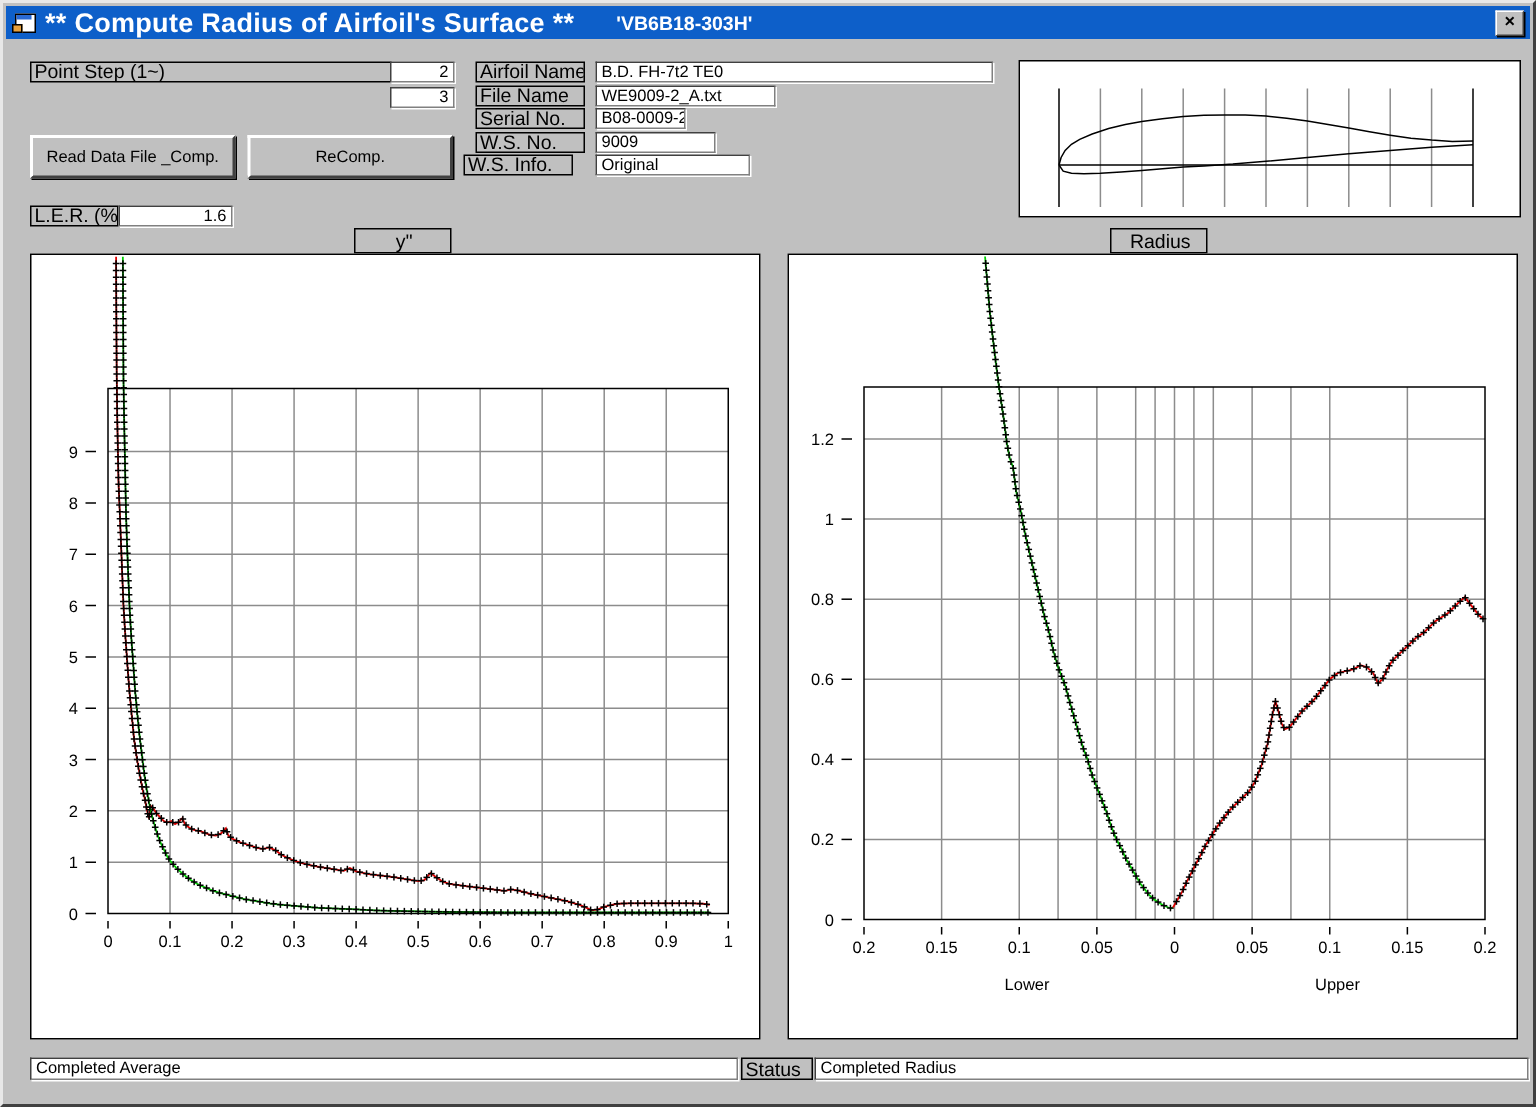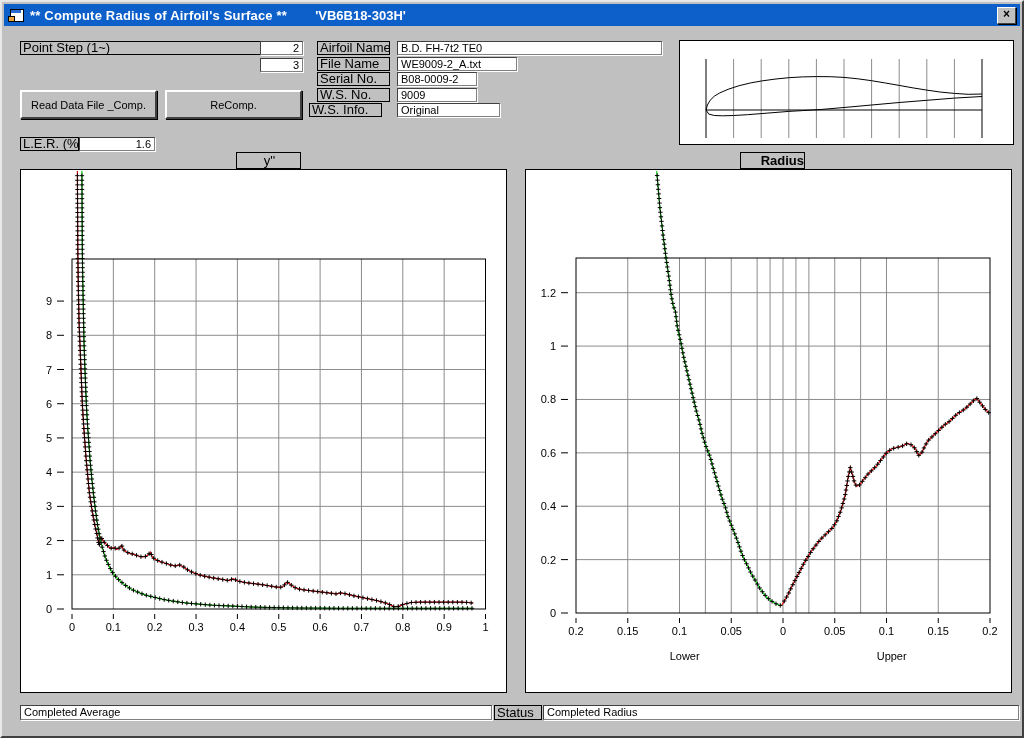--- a/index.html
+++ b/index.html
@@ -1,21 +1,21 @@
 <!DOCTYPE html>
 <html><head>
 <meta charset="utf-8">
 <style>
   html,body{margin:0;padding:0;background:#808080;font-family:"Liberation Sans",sans-serif;}
   #window{position:relative;width:1024px;height:738px;background:#c0c0c0;
     border:2px solid;border-color:#e8e8e8 #404040 #404040 #e8e8e8;box-sizing:border-box;overflow:hidden;}
   .abs{position:absolute;box-sizing:border-box;}
   #titlebar{left:2px;top:2px;width:1016px;height:22px;background:#0d5fc9;color:#fff;
     display:flex;align-items:center;}
-  #titletext{font-size:13px;font-weight:bold;letter-spacing:.2px;white-space:pre;}
+  #titletext{font-size:18px;font-weight:bold;letter-spacing:.2px;white-space:pre;}
   #title-version{margin-left:28px;}
   #form-icon{width:16px;height:14px;margin:0 6px 0 4px;position:relative;}
   #form-icon .sheet{position:absolute;left:2px;top:1px;width:12px;height:11px;background:#fff;border:1px solid #000;}
   #form-icon .bar{position:absolute;left:3px;top:2px;width:10px;height:3px;background:#2a6ad4;}
   #form-icon .dot{position:absolute;left:0;bottom:0;width:5px;height:4px;background:#e8a13c;border:1px solid #000;}
   #close-btn{position:absolute;right:4px;top:3px;width:17px;height:15px;background:#c0c0c0;color:#000;
     border:1px solid;border-color:#fff #404040 #404040 #fff;box-shadow:1px 1px 0 #000;
     font-size:12px;font-weight:bold;line-height:13px;text-align:center;cursor:default;}
   .lbl{background:#c0c0c0;border:1px solid #000;font-size:13px;line-height:12px;padding:0 0 0 2px;
     white-space:pre;overflow:hidden;}
@@ -54,21 +54,21 @@
   <div class="abs lbl" style="left:18px;top:135px;width:59px;height:14px;">L.E.R. (%)</div>
   <div class="abs tbox right" style="left:77px;top:135px;width:76px;height:14px;">1.6</div>
 
   <div class="abs lbl" style="left:315px;top:39px;width:73px;height:14px;">Airfoil Name</div>
   <div class="abs tbox" style="left:395px;top:39px;width:265px;height:14px;">B.D. FH-7t2 TE0</div>
 
   <div class="abs lbl" style="left:315px;top:55px;width:73px;height:14px;">File Name</div>
   <div class="abs tbox" style="left:395px;top:55px;width:120px;height:14px;">WE9009-2_A.txt</div>
 
   <div class="abs lbl" style="left:315px;top:70px;width:73px;height:14px;">Serial No.</div>
-  <div class="abs tbox" style="left:395px;top:70px;width:80px;height:14px;">B08-0009-2</div>
+  <div class="abs tbox" style="left:395px;top:70px;width:60px;height:14px;">B08-0009-2</div>
 
   <div class="abs lbl" style="left:315px;top:86px;width:73px;height:14px;">W.S. No.</div>
   <div class="abs tbox" style="left:395px;top:86px;width:80px;height:14px;">9009</div>
 
   <div class="abs lbl" style="left:307px;top:101px;width:73px;height:14px;">W.S. Info.</div>
   <div class="abs tbox" style="left:395px;top:101px;width:103px;height:14px;">Original</div>
 
   <div class="abs panel" style="left:677px;top:38px;width:335px;height:105px;border-color:#000;">
     <svg id="svg-airfoil" width="333" height="103">
         <line x1="26" y1="18" x2="26" y2="97" stroke="#000"></line>
@@ -82,21 +82,21 @@
         <line x1="246.8" y1="18" x2="246.8" y2="97" stroke="#8c8c8c"></line>
         <line x1="274.4" y1="18" x2="274.4" y2="97" stroke="#8c8c8c"></line>
         <line x1="302" y1="18" x2="302" y2="97" stroke="#000"></line>
         <line x1="26" y1="69" x2="302" y2="69" stroke="#000"></line>
         <polyline points="26.0,69.0 27.4,64.0 30.1,59.3 34.3,55.2 39.8,51.9 48.1,48.3 59.1,44.7 70.2,42.0 81.2,40.0 95.0,38.1 108.8,36.7 122.6,35.9 136.4,35.6 150.2,35.7 164.0,36.4 177.8,37.8 191.6,39.7 205.4,42.0 219.2,44.4 233.0,46.9 246.8,49.1 260.6,51.1 274.4,52.4 288.2,53.3 302.0,53.0" fill="none" stroke="#000" stroke-width="1"></polyline>
         <polyline points="26.0,69.0 28.8,73.1 34.3,74.5 42.6,74.8 53.6,74.5 67.4,73.7 81.2,72.6 95.0,71.5 108.8,70.4 122.6,69.6 141.9,68.4 164.0,66.5 191.6,64.0 219.2,61.5 246.8,59.3 274.4,57.1 302.0,55.5" fill="none" stroke="#000" stroke-width="1"></polyline>
       </svg>
   </div>
 
   <div class="abs lbl" style="left:234px;top:150px;width:65px;height:17px;text-align:center;line-height:15px;white-space:normal;">y''</div>
-  <div class="abs lbl" style="left:738px;top:150px;width:65px;height:17px;text-align:right;line-height:15px;white-space:normal;font-weight:bold;">Radius</div>
+  <div class="abs lbl" style="left:738px;top:150px;width:65px;height:17px;text-align:center;line-height:15px;white-space:normal;">Radius</div>
 
   <div class="abs panel" style="left:18px;top:167px;width:487px;height:524px;">
     <svg id="svg-ypp" width="485" height="522">
         <line x1="92.35" y1="89" x2="92.35" y2="439" stroke="#8c8c8c"></line>
         <line x1="133.7" y1="89" x2="133.7" y2="439" stroke="#8c8c8c"></line>
         <line x1="175.05" y1="89" x2="175.05" y2="439" stroke="#8c8c8c"></line>
         <line x1="216.4" y1="89" x2="216.4" y2="439" stroke="#8c8c8c"></line>
         <line x1="257.75" y1="89" x2="257.75" y2="439" stroke="#8c8c8c"></line>
         <line x1="299.1" y1="89" x2="299.1" y2="439" stroke="#8c8c8c"></line>
         <line x1="340.45" y1="89" x2="340.45" y2="439" stroke="#8c8c8c"></line>

